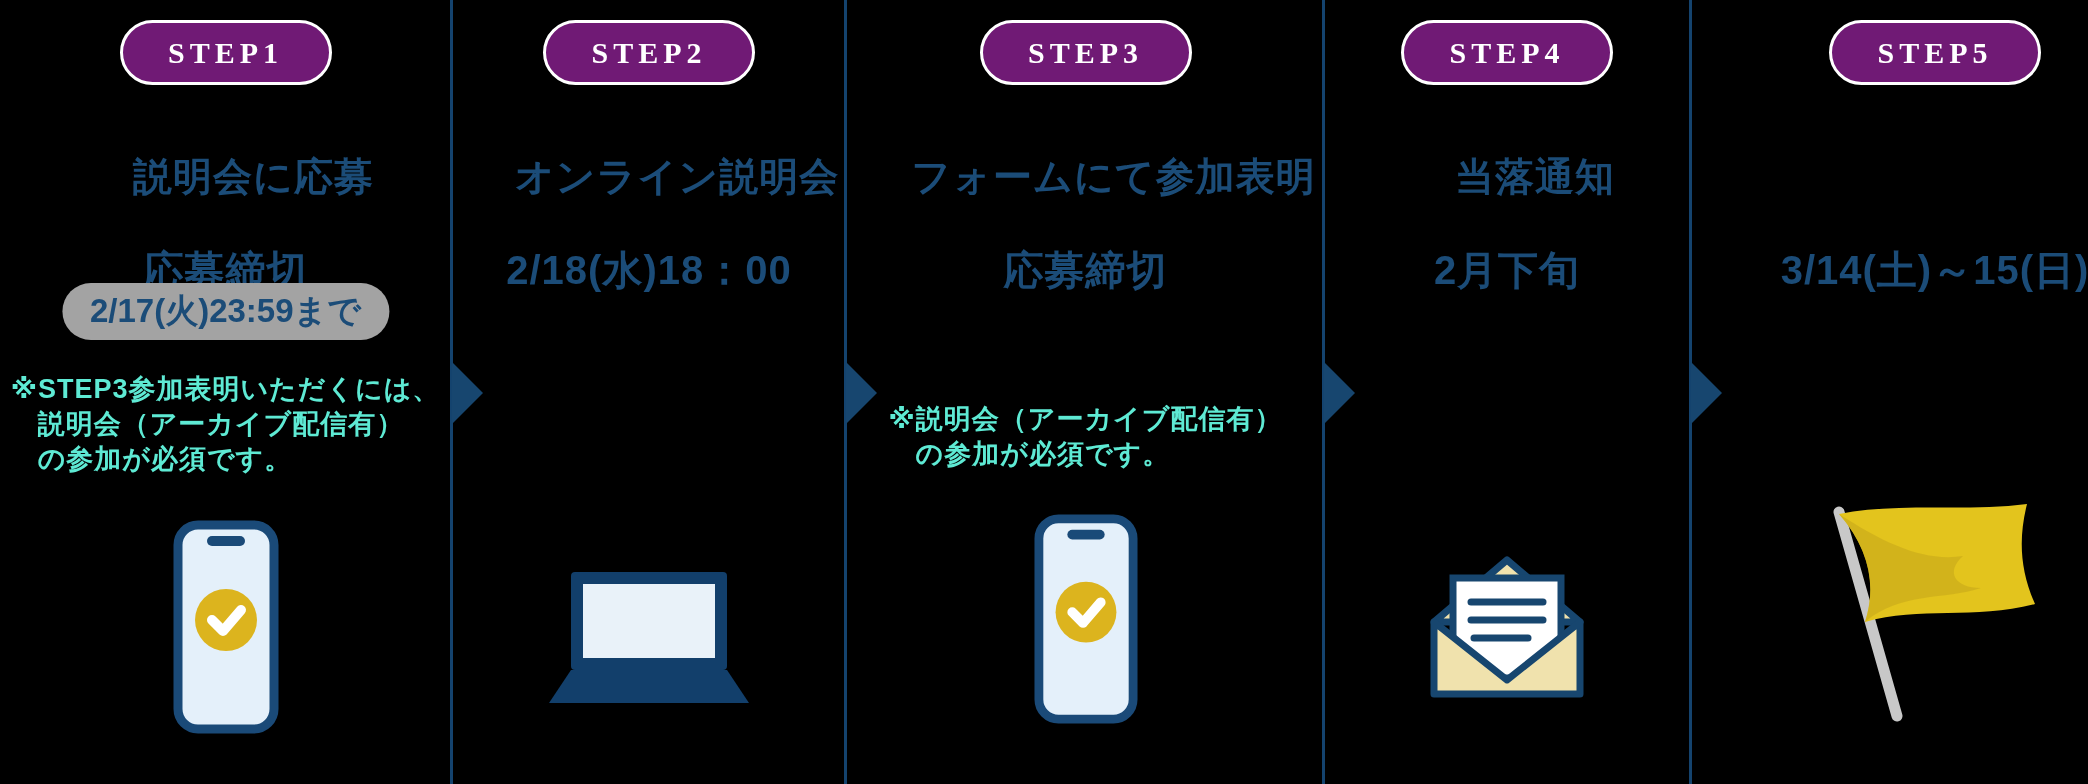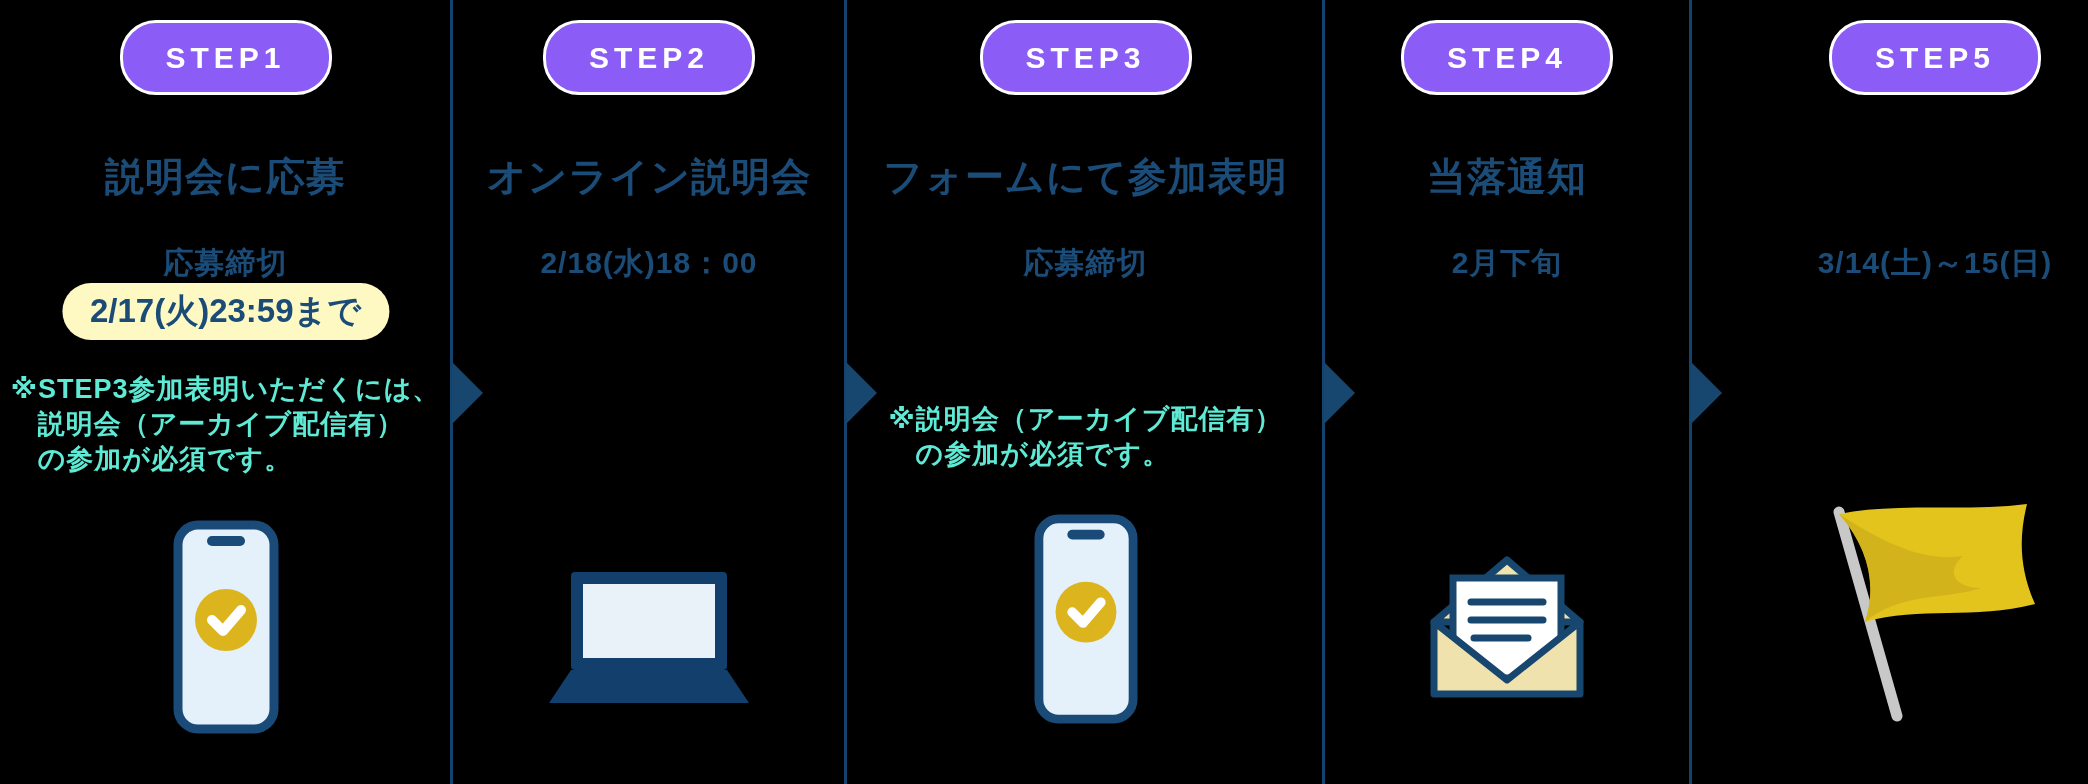--- a/index.html
+++ b/index.html
@@ -15,38 +15,38 @@
   .col { position: absolute; top: 0; height: 100%; }
   .divider { position: absolute; top: 0; width: 3px; height: 784px; background: #14436e; }
   .arrow {
     position: absolute; top: 362px; width: 0; height: 0;
     border-top: 31px solid transparent;
     border-bottom: 31px solid transparent;
     border-left: 31px solid #17466f;
   }
   .badge {
     position: absolute; top: 20px; left: 50%; transform: translateX(-50%);
-    width: 212px; height: 75px;
-    background: #8b5cf6; border: 3px solid #ffffff; border-radius: 36px;
+    width: 212px; height: 65px;
+    background: #701a75; border: 3px solid #ffffff; border-radius: 36px;
     color: #ffffff; font-size: 30px; letter-spacing: 5px;
     display: flex; align-items: center; justify-content: center;
-    box-sizing: border-box; white-space: nowrap;
+    box-sizing: border-box; white-space: nowrap; font-family: Liberation Serif, serif;
   }
   .title {
     position: absolute; top: 150px; width: 100%; text-align: center;
-    color: #1b4c78; font-size: 39px; letter-spacing: 1px; white-space: nowrap;
+    color: #1b4c78; font-size: 39px; letter-spacing: 1px; white-space: nowrap; margin-left: 28px;
   }
   .meta {
     position: absolute; top: 243px; width: 100%; text-align: center;
-    color: #1b4c78; font-size: 30px; letter-spacing: 1px; white-space: nowrap;
+    color: #1b4c78; font-size: 40px; letter-spacing: 1px; white-space: nowrap;
   }
   .pill {
     position: absolute; top: 283px; left: 50%; transform: translateX(-50%);
     height: 57px; padding: 0 28px;
-    background: #fef9c3; border-radius: 30px;
+    background: #a3a3a3; border-radius: 30px;
     color: #1b4c78; font-size: 33px;
     display: flex; align-items: center; white-space: nowrap;
   }
   .note { position: absolute; width: 100%; text-align: center; color: #5eead4; }
   .note-inner { display: inline-block; text-align: left; font-size: 27px; line-height: 35px; letter-spacing: 1px; }
   .note-line { white-space: nowrap; }
   .note-line.cont { padding-left: 27px; }
   .icon { position: absolute; left: 50%; transform: translateX(-50%); }
 </style>
 </head>

